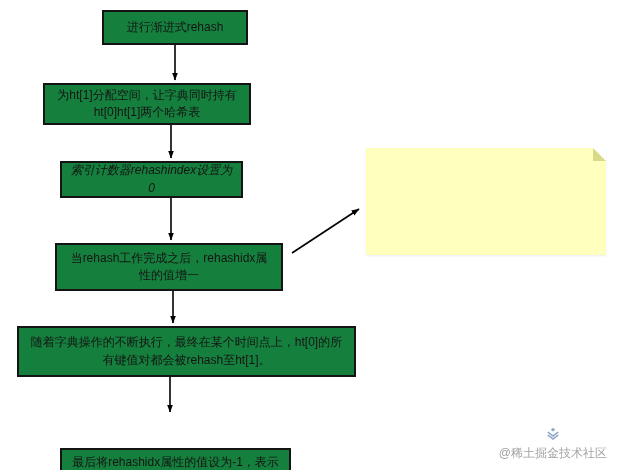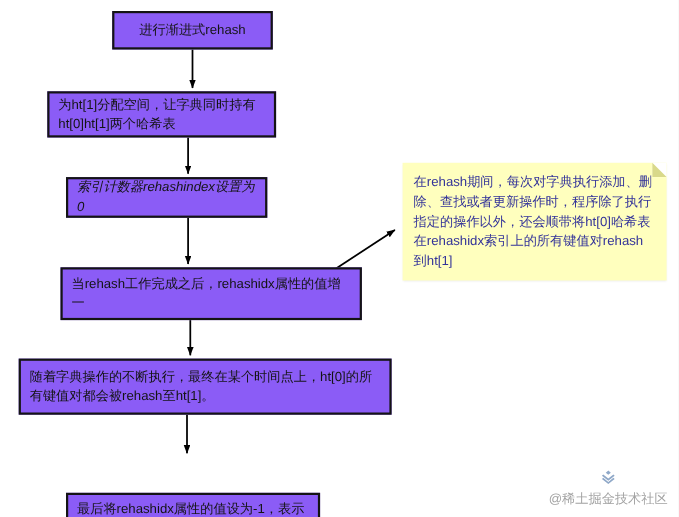--- a/index.html
+++ b/index.html
@@ -22,33 +22,34 @@
     left: 0;
     top: 0;
     width: 617px;
     height: 470px;
     pointer-events: none;
   }
   .box {
     position: absolute;
     box-sizing: border-box;
     border: 2px solid #141414;
-    background: #8b5cf6;
+    background: #15803d;
     color: #141414;
     font-size: 12px;
     line-height: 1.45;
     display: flex;
     align-items: center;
     justify-content: center;
+    text-align: center;
     padding: 3px 8px;
   }
   .box1 { left: 102px; top: 10px;  width: 146px; height: 35px; }
   .box2 { left: 43px;  top: 83px;  width: 208px; height: 42px; }
   .box3 { left: 60px;  top: 161px; width: 183px; height: 37px; font-style: italic; }
-  .box4 { left: 55px;  top: 243px; width: 274px; height: 48px; }
+  .box4 { left: 55px;  top: 243px; width: 228px; height: 48px; }
   .box5 { left: 17px;  top: 326px; width: 339px; height: 51px; }
   .box6 { left: 60px;  top: 415px; width: 231px; height: 46px; margin-top: 33px; }
   .note {
     position: absolute;
     left: 366px;
     top: 148px;
     width: 240px;
     height: 107px;
     box-sizing: border-box;
     background: #ffffbe;
@@ -105,21 +106,20 @@
 
   <div class="box box1">进行渐进式rehash</div>
   <div class="box box2">为ht[1]分配空间，让字典同时持有ht[0]ht[1]两个哈希表</div>
   <div class="box box3">索引计数器rehashindex设置为0</div>
   <div class="box box4">当rehash工作完成之后，rehashidx属性的值增一</div>
   <div class="box box5">随着字典操作的不断执行，最终在某个时间点上，ht[0]的所有键值对都会被rehash至ht[1]。</div>
   <div class="box box6">最后将rehashidx属性的值设为-1，表示完成rehash操作</div>
 
   <div class="note">
     <span class="note-fold"></span>
-    <div class="note-text">在rehash期间，每次对字典执行添加、删除、查找或者更新操作时，程序除了执行指定的操作以外，还会顺带将ht[0]哈希表在rehashidx索引上的所有键值对rehash到ht[1]</div>
   </div>
 
   <div class="watermark">
     <svg class="wm-icon" width="14" height="14" viewBox="0 0 14 14">
       <path d="M7 0.8 L9.3 2.7 L7 4.6 L4.7 2.7 Z" fill="#8fa8c8"></path>
       <path d="M1.2 5.4 L2.4 4.4 L7 8.1 L11.6 4.4 L12.8 5.4 L7 10 Z" fill="#8fa8c8"></path>
       <path d="M1.2 8.4 L2.4 7.4 L7 11.1 L11.6 7.4 L12.8 8.4 L7 13 Z" fill="#8fa8c8"></path>
     </svg>
     <span>@稀土掘金技术社区</span>
   </div>

